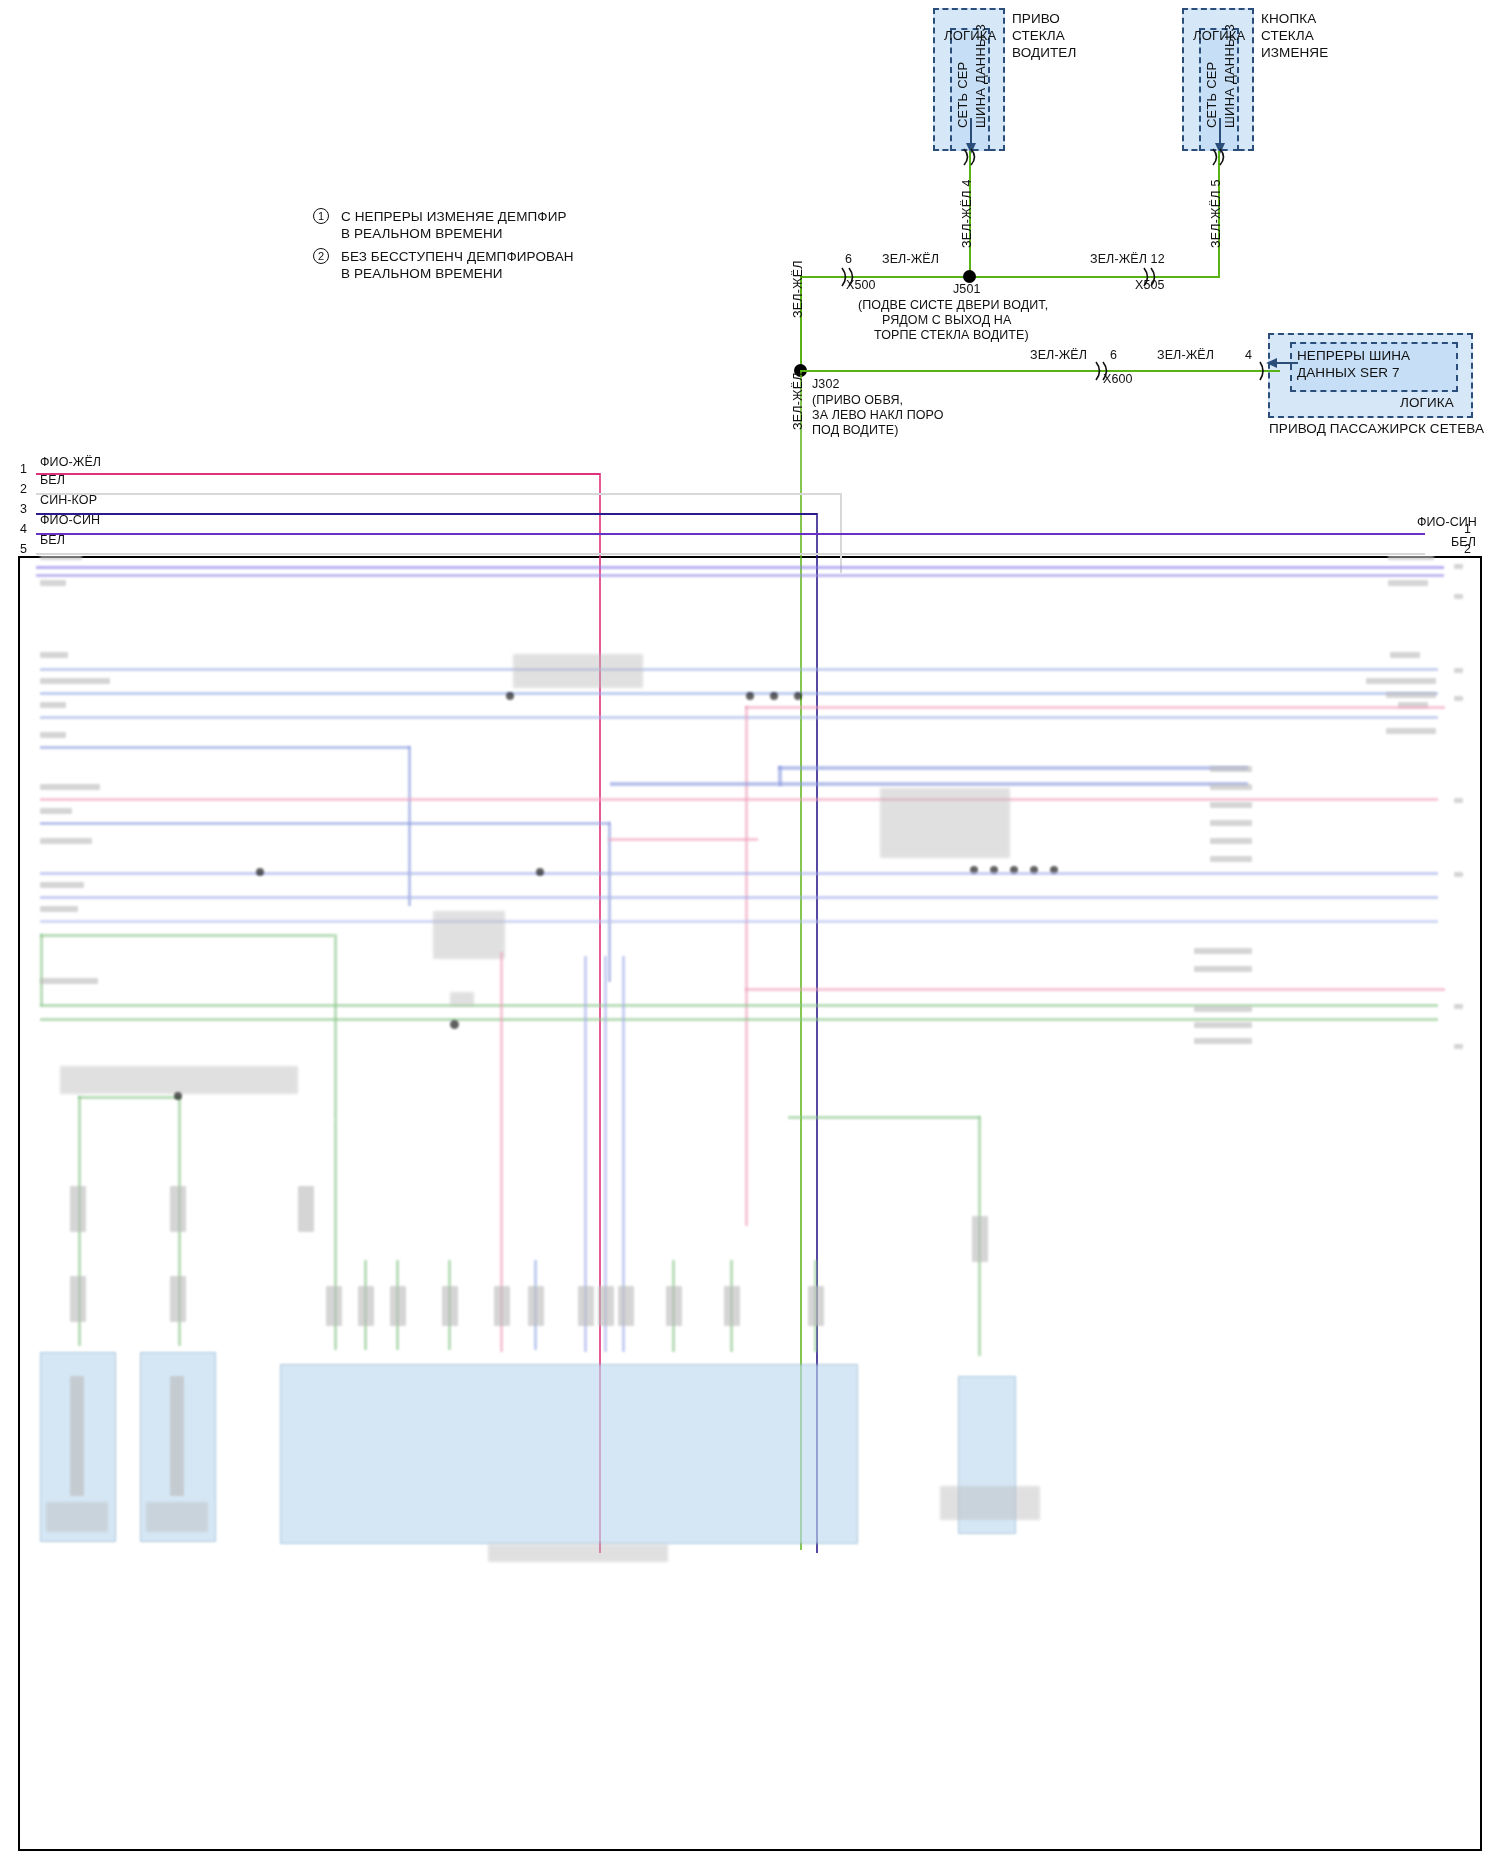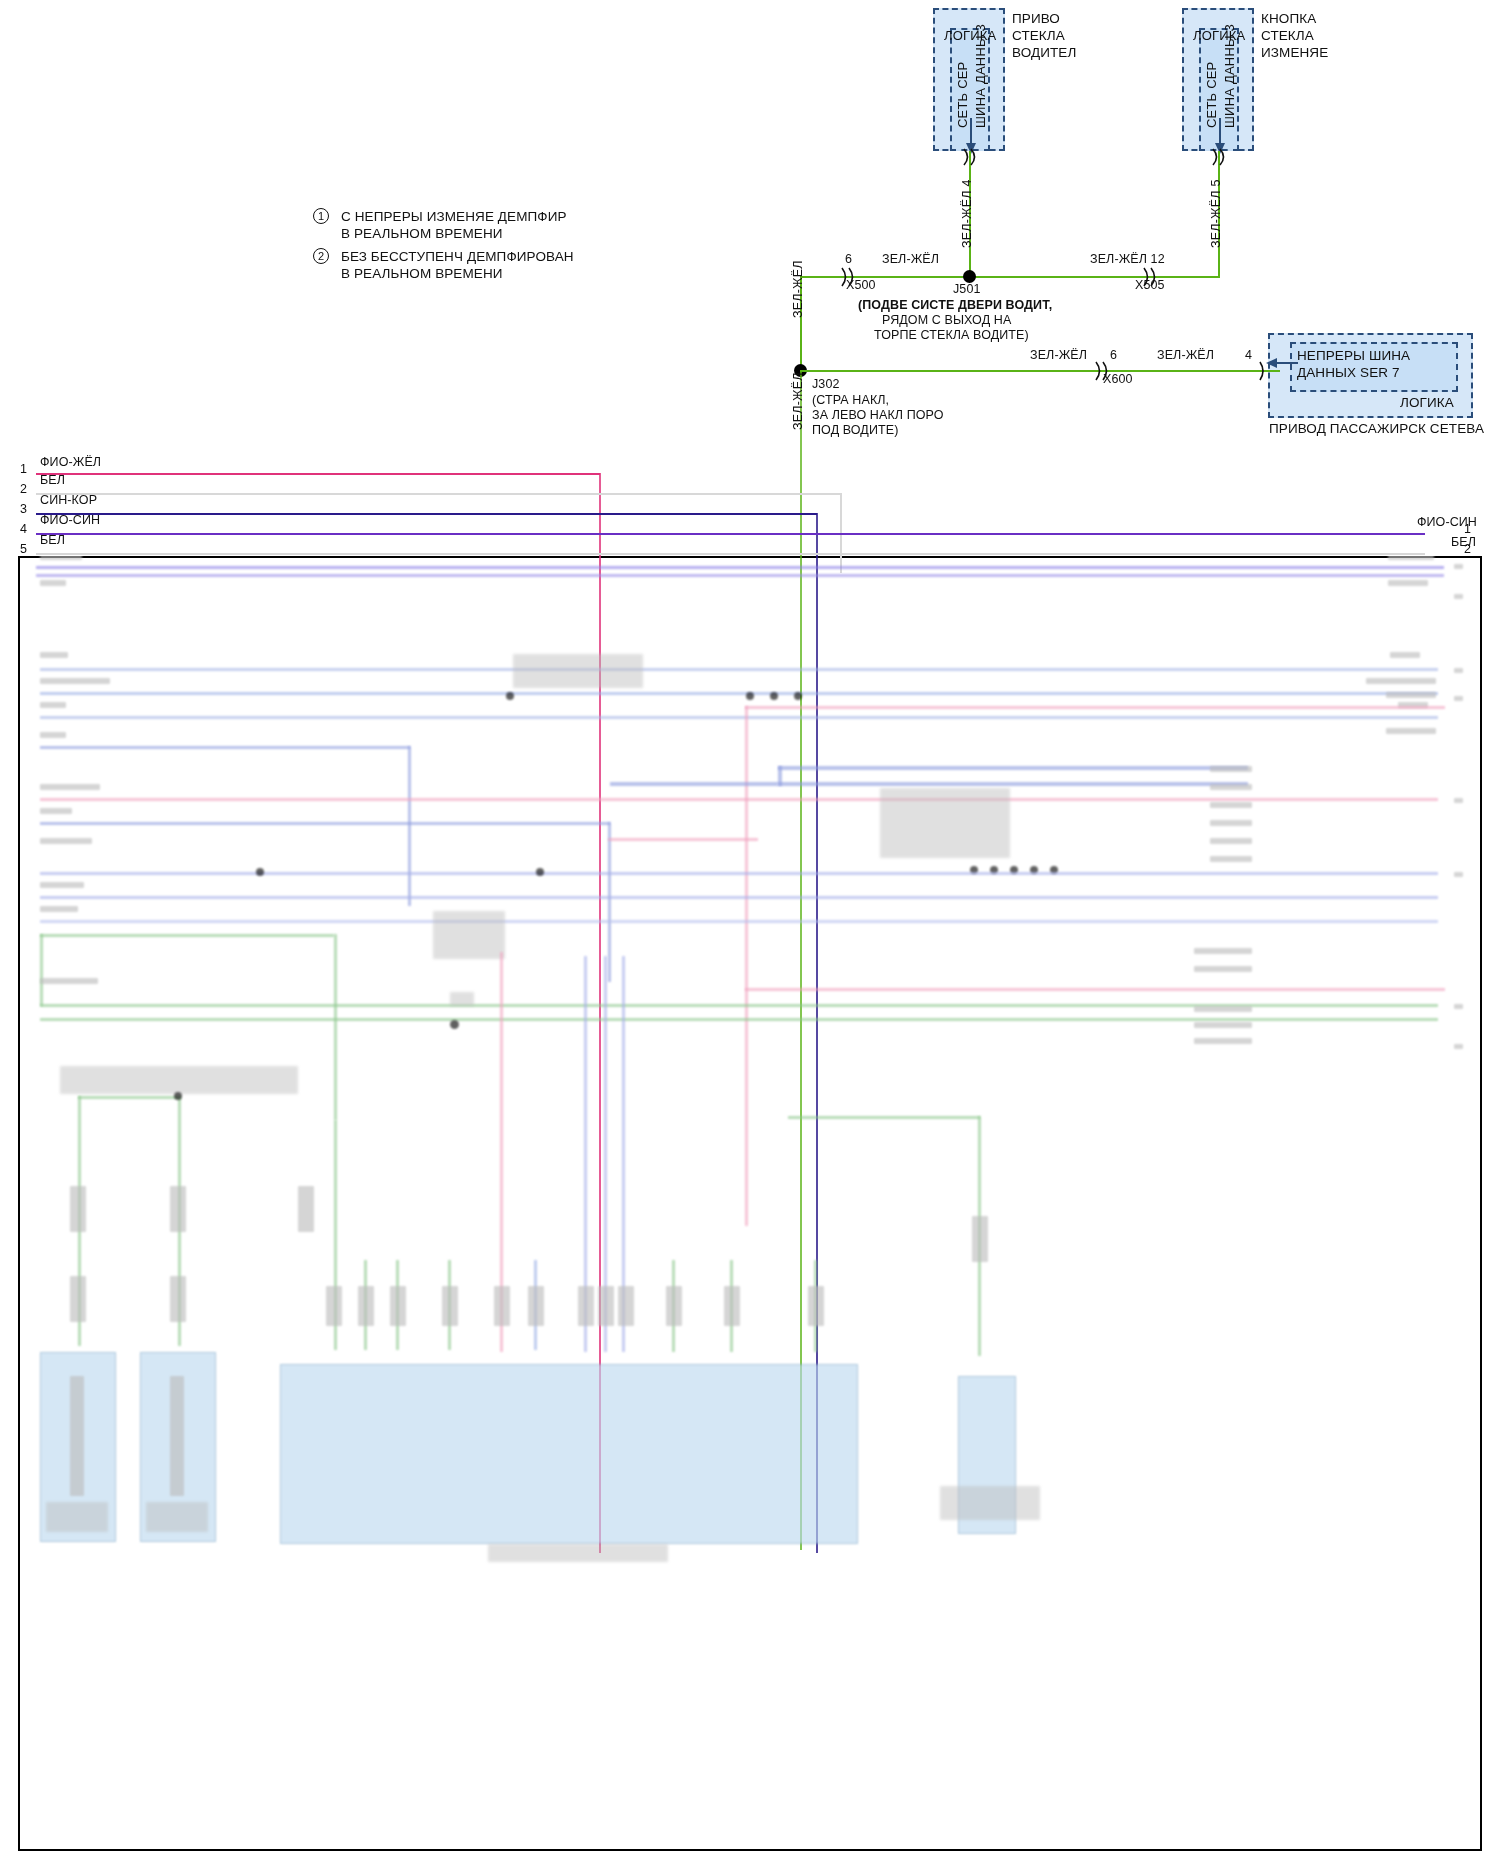--- a/index.html
+++ b/index.html
@@ -96,21 +96,21 @@
   <div class="vtxt" style="left:1209px;top:248px;font-size:12.5px;">ЗЕЛ-ЖЁЛ 5</div>
   <svg class="abs" style="left:1209px;top:148px;" width="22" height="18">
     <path d="M4,1 Q11,9 4,17" stroke="#111" stroke-width="1.6" fill="none"></path>
     <path d="M11,1 Q18,9 11,17" stroke="#111" stroke-width="1.6" fill="none"></path>
   </svg>
 
   <div class="hline" style="left:800px;top:276px;width:420px;border-color:#5ab316;"></div>
 
   <div class="dot" style="left:963px;top:270px;width:13px;height:13px;"></div>
   <div class="txt sm" style="left:953px;top:282px;">J501</div>
-  <div class="txt sm" style="left:858px;top:298px;font-weight:bold;">(ПОДВЕ СИСТЕ ДВЕРИ ВОДИТ,</div>
+  <div class="txt sm" style="left:858px;top:298px;">(ПОДВЕ СИСТЕ ДВЕРИ ВОДИТ,</div>
   <div class="txt sm" style="left:882px;top:313px;">РЯДОМ С ВЫХОД НА</div>
   <div class="txt sm" style="left:874px;top:328px;">ТОРПЕ СТЕКЛА ВОДИТЕ)</div>
 
   <svg class="abs" style="left:838px;top:267px;" width="22" height="20">
     <path d="M4,1 Q11,10 4,19" stroke="#111" stroke-width="1.6" fill="none"></path>
     <path d="M11,1 Q18,10 11,19" stroke="#111" stroke-width="1.6" fill="none"></path>
   </svg>
   <div class="txt sm" style="left:845px;top:252px;">6</div>
   <div class="txt sm" style="left:846px;top:278px;">X500</div>
   <div class="txt sm" style="left:882px;top:252px;">ЗЕЛ-ЖЁЛ</div>
@@ -122,21 +122,21 @@
   <div class="txt sm" style="left:1090px;top:252px;">ЗЕЛ-ЖЁЛ 12</div>
   <div class="txt sm" style="left:1135px;top:278px;">X505</div>
 
   <div class="hline" style="left:800px;top:276px;width:44px;border-color:#5ab316;"></div>
   <div class="vline" style="left:800px;top:276px;height:94px;border-color:#5ab316;"></div>
   <div class="vtxt" style="left:791px;top:318px;font-size:12.5px;">ЗЕЛ-ЖЁЛ</div>
 
   <div class="dot" style="left:794px;top:364px;width:13px;height:13px;"></div>
   <div class="hline" style="left:800px;top:370px;width:480px;border-color:#5ab316;"></div>
   <div class="txt sm" style="left:812px;top:377px;">J302</div>
-  <div class="txt sm" style="left:812px;top:393px;">(СТРА НАКЛ,</div>
+  <div class="txt sm" style="left:812px;top:393px;">(ПРИВО ОБВЯ,</div>
   <div class="txt sm" style="left:812px;top:408px;">ЗА ЛЕВО НАКЛ ПОРО</div>
   <div class="txt sm" style="left:812px;top:423px;">ПОД ВОДИТЕ)</div>
 
   <div class="vline" style="left:800px;top:370px;height:1180px;border-color:#5ab316;opacity:.75;"></div>
   <div class="vtxt" style="left:791px;top:430px;font-size:12.5px;">ЗЕЛ-ЖЁЛ</div>
 
   <svg class="abs" style="left:1092px;top:361px;" width="22" height="20">
     <path d="M4,1 Q11,10 4,19" stroke="#111" stroke-width="1.6" fill="none"></path>
     <path d="M11,1 Q18,10 11,19" stroke="#111" stroke-width="1.6" fill="none"></path>
   </svg>

